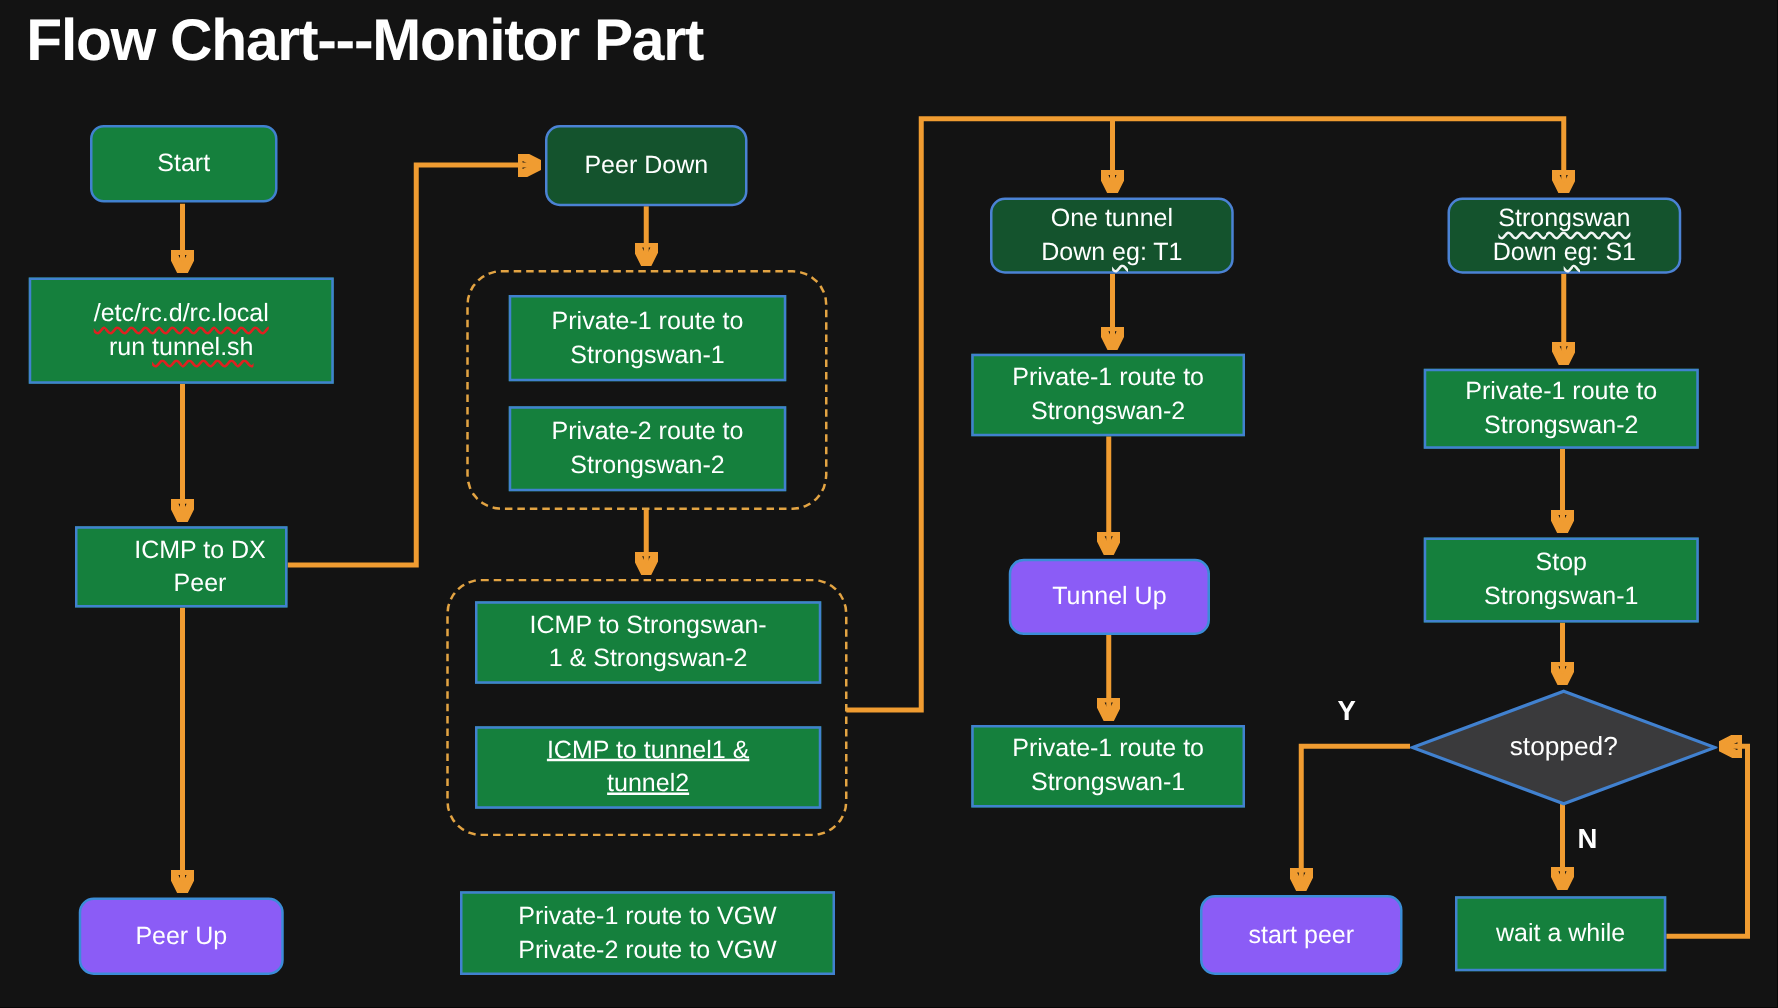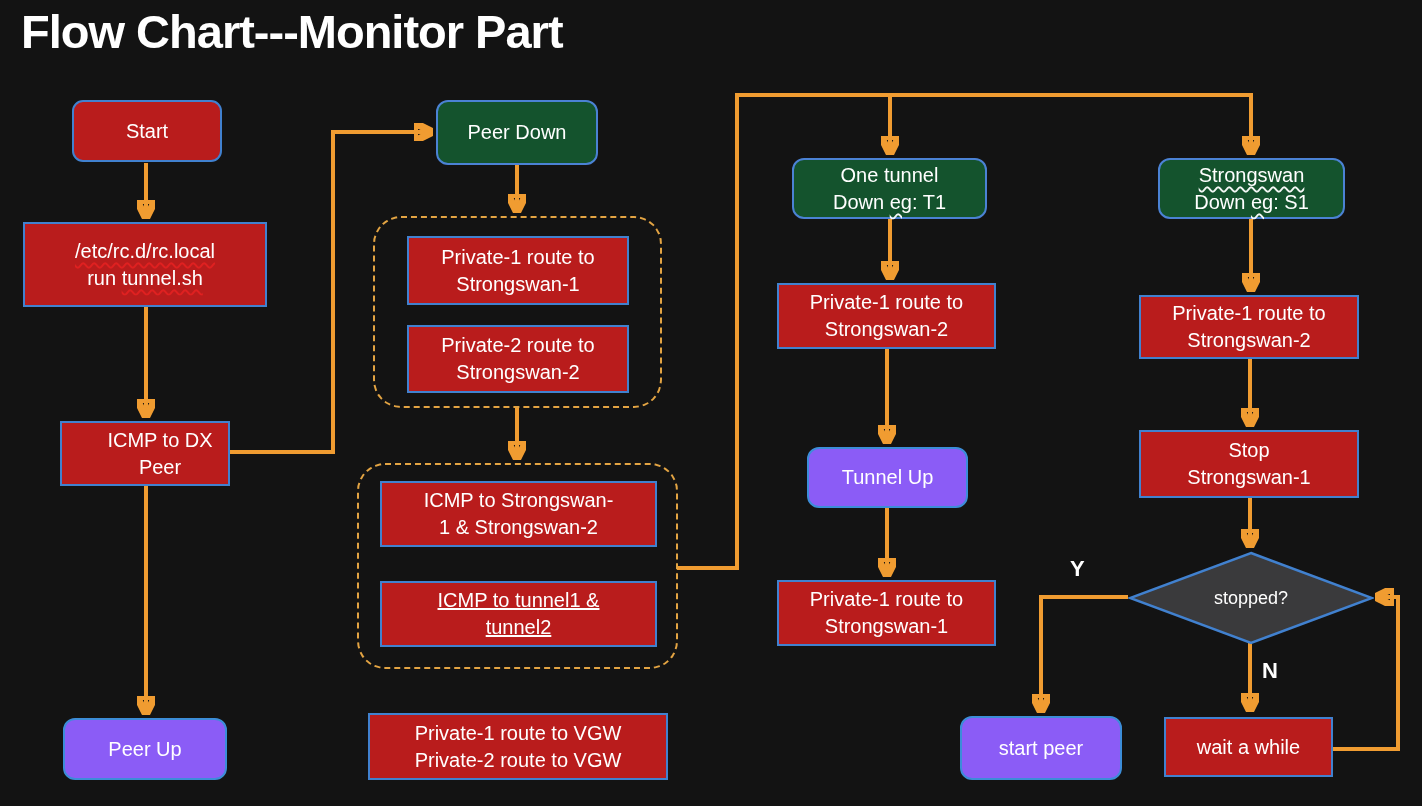--- a/index.html
+++ b/index.html
@@ -12,41 +12,41 @@
     position:absolute; left:21px; top:4px;
     font-size:47px; font-weight:800; letter-spacing:-1px; color:#ffffff;
     white-space:nowrap;
   }
   .node {
     position:absolute; box-sizing:border-box;
     display:flex; flex-direction:column; align-items:center; justify-content:center;
     text-align:center; font-size:20px; line-height:1.33; color:#ffffff;
     z-index:2;
   }
-  .gray  { background:#b91c1c; border:2px solid #4181cf; }
+  .gray  { background:#15803d; border:2px solid #4181cf; }
   .red   { background:#14532d; border:2px solid #4b82d4; border-radius:12px; }
   .green { background:#8b5cf6; border:2px solid #3c8dd8; border-radius:12px; }
   .rounded { border-radius:11px; }
   .dashed {
     position:absolute; box-sizing:border-box;
     border:2px dashed #e3a443; border-radius:28px; background:transparent;
     z-index:1;
   }
   .wavy-red   { text-decoration:underline; text-decoration-style:wavy; text-decoration-color:#e02020; text-decoration-thickness:2px; text-underline-offset:4px;text-align:right; }
   .wavy-white { text-decoration:underline; text-decoration-style:wavy; text-decoration-color:rgba(255,255,255,.95); text-decoration-thickness:2px; text-underline-offset:4px; }
   .edge-label {
     position:absolute; font-size:22px; font-weight:bold; color:#ffffff; z-index:3;
   }
   .connectors { position:absolute; left:0; top:0; z-index:1; }
   .connectors path { fill:none; stroke:#f09c31; stroke-width:4; }
   .diamond-wrap { position:absolute; z-index:2; }
   .diamond-wrap svg { position:absolute; left:0; top:0; }
   .diamond-label {
     position:absolute; inset:0; display:flex; align-items:center; justify-content:center;
-    font-size:18px; color:#fff;
+    font-size:21px; color:#fff;
   }
 </style>
 </head>
 <body>
 
 <div class="canvas">
 
   <div class="title">Flow Chart---Monitor Part</div>
 
   <svg class="connectors" width="1422" height="806">

